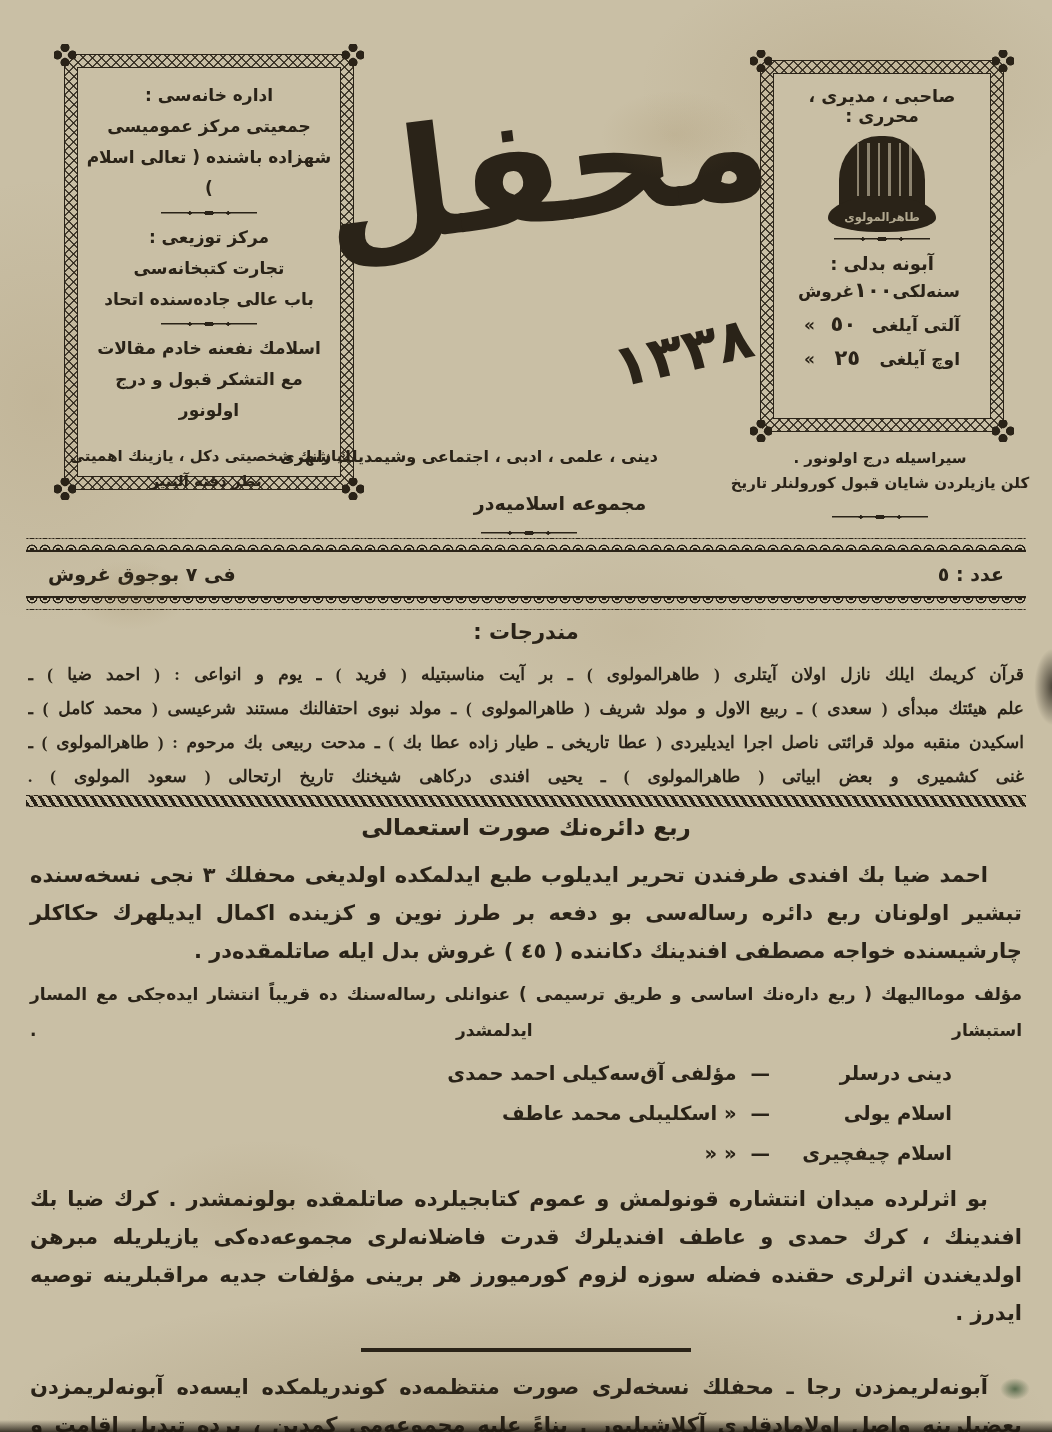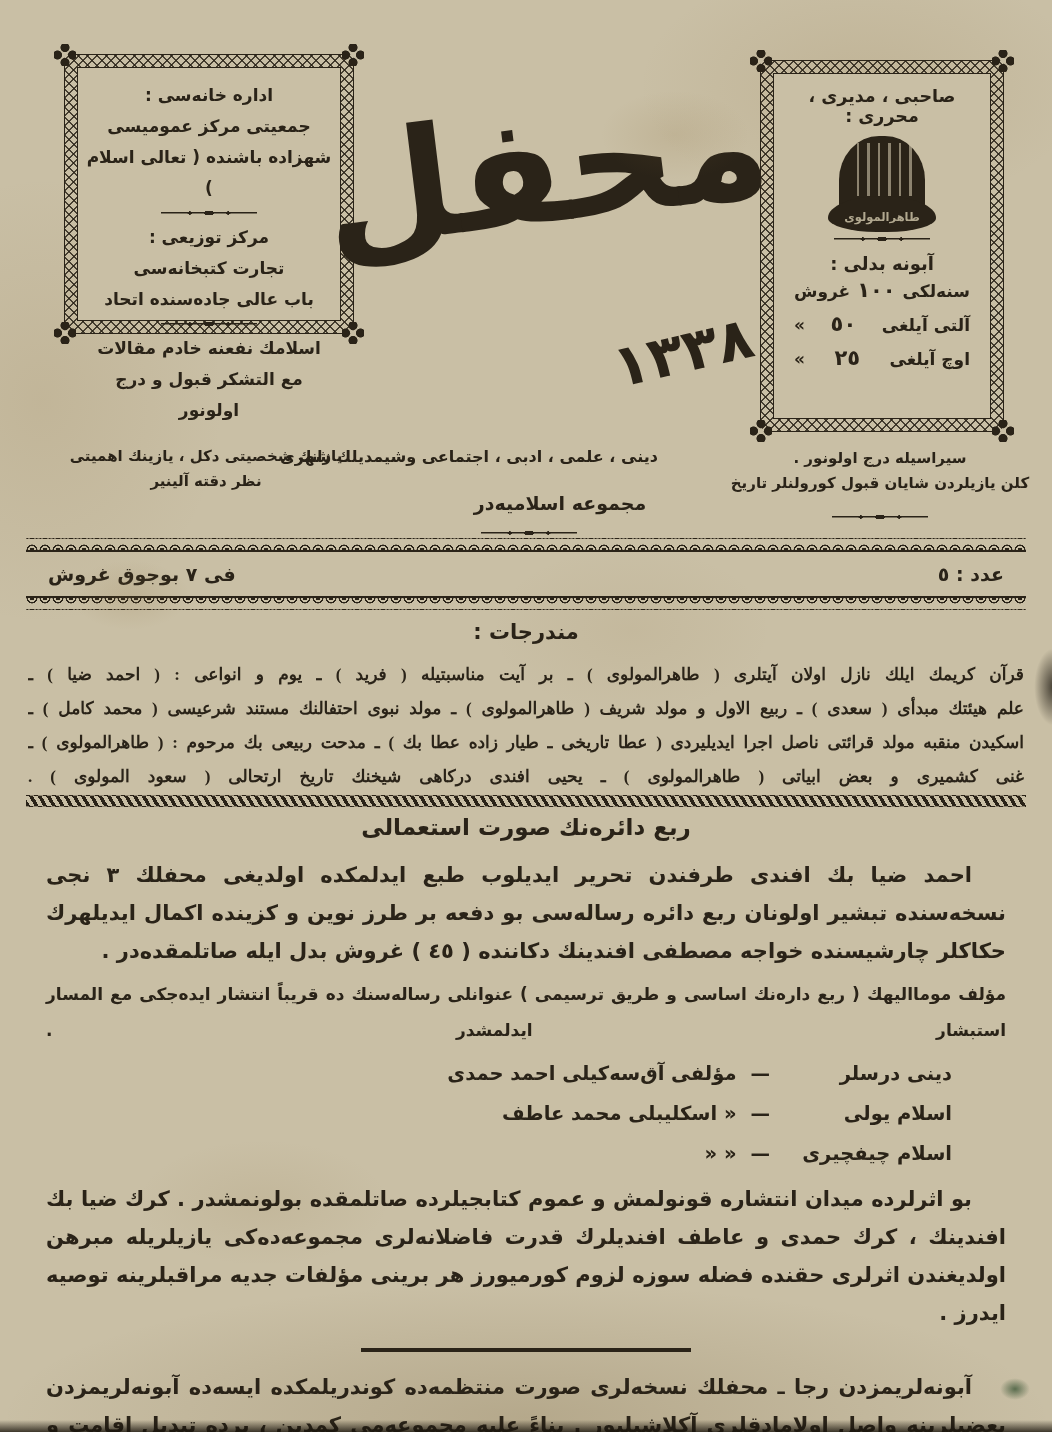--- a/index.html
+++ b/index.html
@@ -44,21 +44,21 @@
   .mini-divider{
     height:8px;width:96px;margin:5px auto;
     background:
       radial-gradient(ellipse 9px 3.4px at 50% 50%, var(--ink) 60%, transparent 61%),
       radial-gradient(ellipse 4px 2.6px at 30% 50%, var(--ink) 60%, transparent 61%),
       radial-gradient(ellipse 4px 2.6px at 70% 50%, var(--ink) 60%, transparent 61%),
       linear-gradient(var(--ink),var(--ink)) 50% 50% / 100% 1.5px no-repeat;
   }
 
   
-  .left-frame{left:64px;top:54px;width:290px;height:280px;}
+  .left-frame{left:64px;top:54px;width:290px;height:436px;}
   .left-frame .frame-inner{padding:12px 6px;font-size:17px;line-height:31px;}
   .box-footnote{position:absolute;text-align:center;font-weight:bold;font-size:15px;line-height:25px;}
   .left-footnote{left:56px;top:444px;width:300px;}
   .right-footnote{left:730px;top:446px;width:300px;}
 
   
   .masthead-title{
     position:absolute;left:330px;top:78px;width:440px;text-align:center;
     font-size:152px;font-weight:bold;line-height:1.2;
     transform:rotate(-7deg);
@@ -67,21 +67,21 @@
     position:absolute;left:578px;top:318px;width:210px;text-align:center;
     font-size:58px;font-weight:bold;letter-spacing:5px;
     transform:rotate(-13deg);
   }
   .subtitle1{position:absolute;left:280px;top:447px;width:560px;text-align:left;font-size:16px;font-weight:bold;}
   .subtitle2{position:absolute;left:280px;top:492px;width:560px;text-align:center;font-size:19px;font-weight:bold;}
   .subtitle-divider{position:absolute;left:481px;top:524px;}
 
   
   .right-frame{left:760px;top:60px;width:244px;height:372px;}
-  .right-frame .frame-inner{padding:10px 8px;font-size:17px;}
+  .right-frame .frame-inner{padding:10px 18px;font-size:17px;}
   .owner-line{font-size:17.5px;margin-top:2px;}
   .seal{position:relative;width:86px;height:92px;margin:10px auto 7px;background:var(--ink);
     border-radius:40px 40px 12px 12px / 44px 44px 10px 10px;}
   .seal::before{content:"";position:absolute;inset:7px 10px 32px 10px;
     background:repeating-linear-gradient(90deg, transparent 0 8px, rgba(201,191,165,.62) 8px 10.5px);}
   .seal::after{content:"";position:absolute;left:-11px;right:-11px;bottom:-4px;height:36px;background:var(--ink);
     border-radius:50% 50% 46% 46% / 62% 62% 40% 40%;}
   .seal-text{position:absolute;z-index:2;bottom:4px;left:0;right:0;text-align:center;
     color:rgba(201,191,165,.85);font-size:11.5px;font-weight:bold;}
   .sub-header{font-size:18px;margin-top:10px;}
@@ -111,21 +111,21 @@
   .contents-heading{position:absolute;left:0;right:0;top:620px;text-align:center;font-size:21px;font-weight:bold;}
   .contents-lines{position:absolute;left:28px;right:28px;top:658px;font-size:17px;font-weight:bold;}
   .contents-line{line-height:34px;height:34px;overflow:hidden;white-space:nowrap;text-align:justify;text-align-last:justify;font-family:Liberation Serif, serif;}
   .hatch{position:absolute;left:26px;right:26px;top:795px;height:10px;
     background-image:repeating-linear-gradient(60deg, var(--ink) 0 3.5px, transparent 3.5px 7.5px);
     border-top:1px solid rgba(42,35,24,.35);border-bottom:1px solid rgba(42,35,24,.35);}
 
   
   .article{position:absolute;left:30px;width:992px;top:814px;font-weight:bold;}
   .article-heading{text-align:center;font-size:23px;margin:0 0 16px;}
-  .para{font-size:21px;line-height:38px;text-align:justify;margin:0 16px 6px;}
+  .para{font-size:21px;line-height:38px;text-align:justify;margin:0 0 6px;}
   .para.indent{text-indent:34px;}
   .para.small{font-size:17px;line-height:36px;text-align-last:justify;margin-bottom:4px;}
   .book-list{padding:2px 70px 6px 0;}
   .book-row{display:flex;align-items:baseline;line-height:40px;font-size:19.5px;}
   .book-title{min-width:168px;}
   .book-dash{padding:0 14px;}
   .short-rule{width:330px;height:4px;background:var(--ink);margin:16px auto 16px;}
 
   
   .stain{position:absolute;pointer-events:none;border-radius:50%;}

